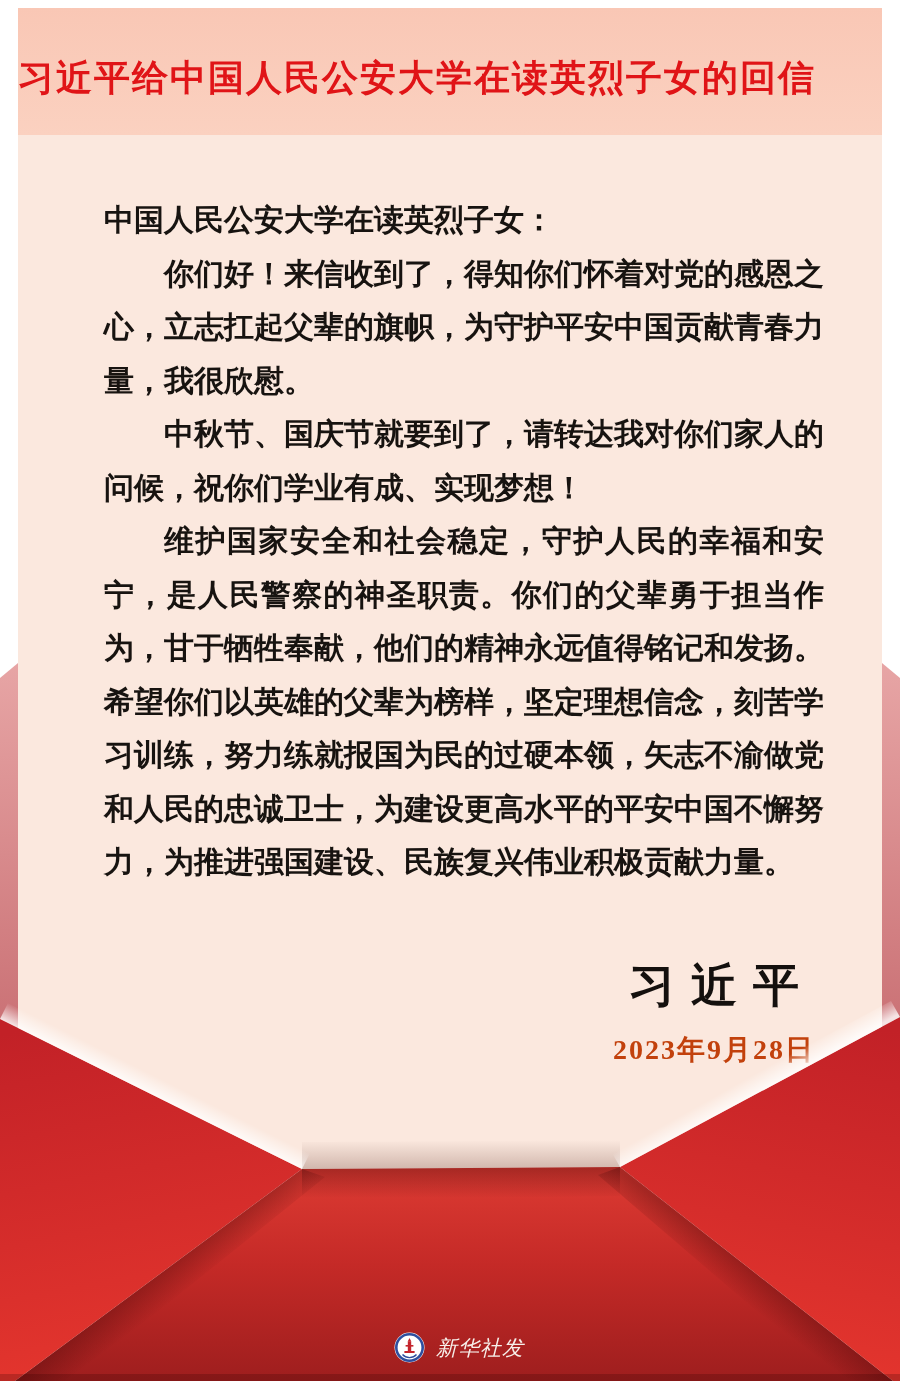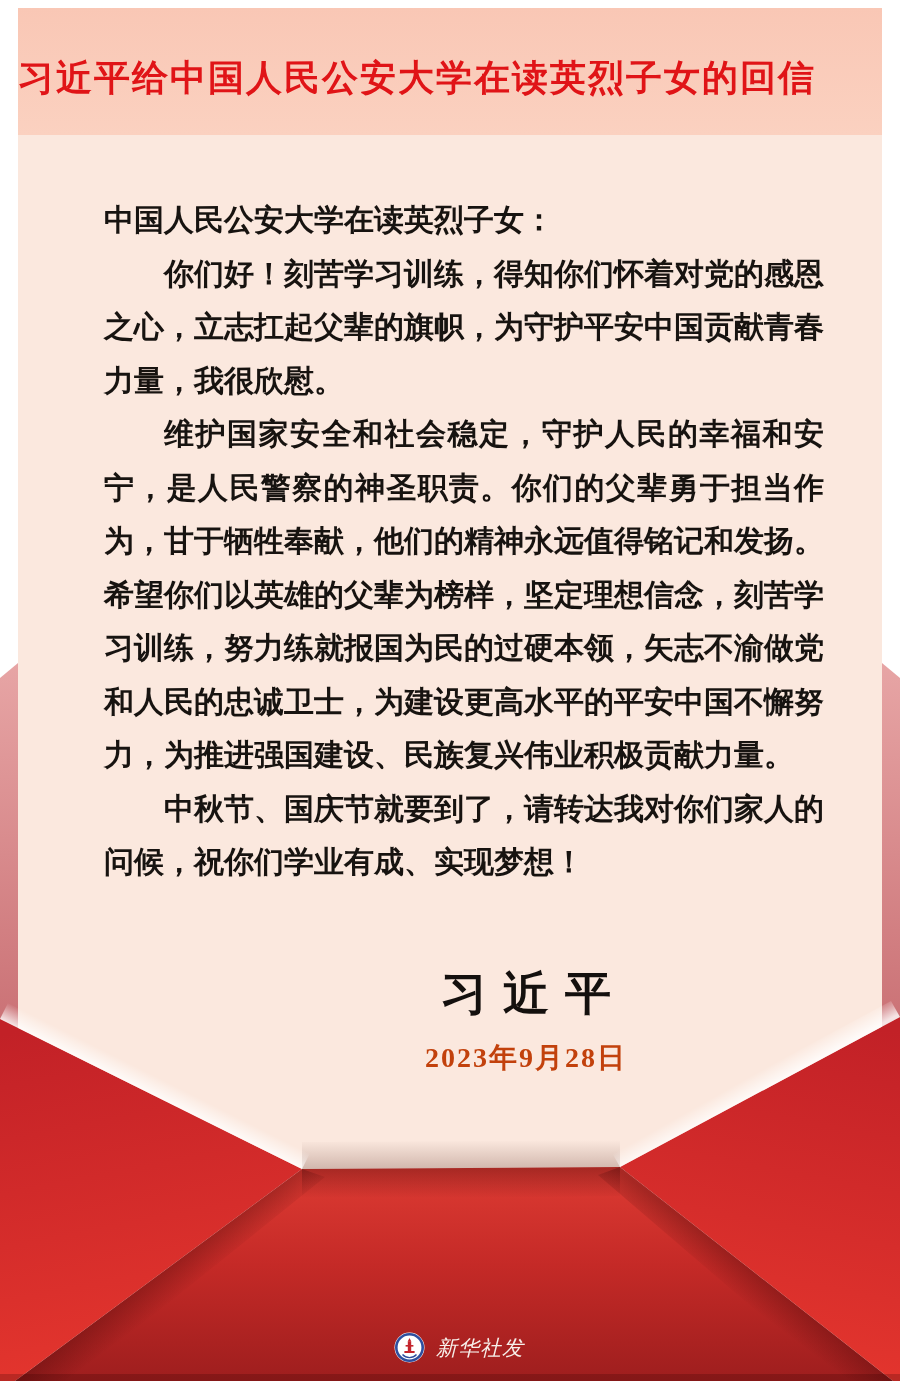--- a/index.html
+++ b/index.html
@@ -24,21 +24,21 @@
     clip-path:polygon(0 0,864px 0,864px 892px,602px 1032px,284px 1034px,0 893px);
     z-index:1;
   }
   .letter-body{
     position:absolute;left:86px;top:58px;width:720px;
     font-size:30px;line-height:53.5px;color:#171310;font-weight:700;
     text-align:justify;
   }
   .letter-body p{margin:0;text-indent:2em;}
   .letter-body p.salutation{text-indent:0;}
-  .sig-block{position:absolute;left:407px;top:820px;width:390px;text-align:left;margin-top:8px;}
+  .sig-block{position:absolute;left:407px;top:820px;width:390px;text-align:right;}
   .sig-name{font-size:46px;font-weight:700;letter-spacing:16px;padding-left:16px;color:#14100e;white-space:nowrap;}
   .sig-date{margin-top:14px;font-size:28px;font-weight:600;letter-spacing:2px;color:#c2410c;white-space:nowrap;}
   svg.envelope{position:absolute;left:0;top:0;width:900px;height:1381px;z-index:5;pointer-events:none;}
   .credit{
     position:absolute;left:0;right:0;bottom:18px;z-index:6;
     display:flex;align-items:center;justify-content:center;gap:11px;
     transform:translateX(9px);
   }
   .credit-text{color:var(--credit-white,#F7EFEA);font-size:21px;letter-spacing:1px;white-space:nowrap;font-style:italic;}
   .emblem{display:block;}
@@ -46,23 +46,23 @@
 </head>
 <body>
 
 <div class="banner">
   <div class="banner-title">习近平给中国人民公安大学在读英烈子女的回信</div>
 </div>
 
 <div class="paper">
   <div class="letter-body">
     <p class="salutation">中国人民公安大学在读英烈子女：</p>
-    <p>你们好！刻苦学习训练，得知你们怀着对党的感恩之心，立志扛起父辈的旗帜，为守护平安中国贡献青春力量，我很欣慰。</p>
+    <p>你们好！来信收到了，得知你们怀着对党的感恩之心，立志扛起父辈的旗帜，为守护平安中国贡献青春力量，我很欣慰。</p>
+    <p>中秋节、国庆节就要到了，请转达我对你们家人的问候，祝你们学业有成、实现梦想！</p>
     <p>维护国家安全和社会稳定，守护人民的幸福和安宁，是人民警察的神圣职责。你们的父辈勇于担当作为，甘于牺牲奉献，他们的精神永远值得铭记和发扬。希望你们以英雄的父辈为榜样，坚定理想信念，刻苦学习训练，努力练就报国为民的过硬本领，矢志不渝做党和人民的忠诚卫士，为建设更高水平的平安中国不懈努力，为推进强国建设、民族复兴伟业积极贡献力量。</p>
-    <p>中秋节、国庆节就要到了，请转达我对你们家人的问候，祝你们学业有成、实现梦想！</p>
   </div>
   <div class="sig-block">
     <div class="sig-name">习近平</div>
     <div class="sig-date">2023年9月28日</div>
   </div>
 </div>
 
 <svg class="envelope" viewBox="0 0 900 1381" xmlns="http://www.w3.org/2000/svg">
   <defs>
     <linearGradient id="gStrip" gradientUnits="userSpaceOnUse" x1="0" y1="663" x2="0" y2="1045">

